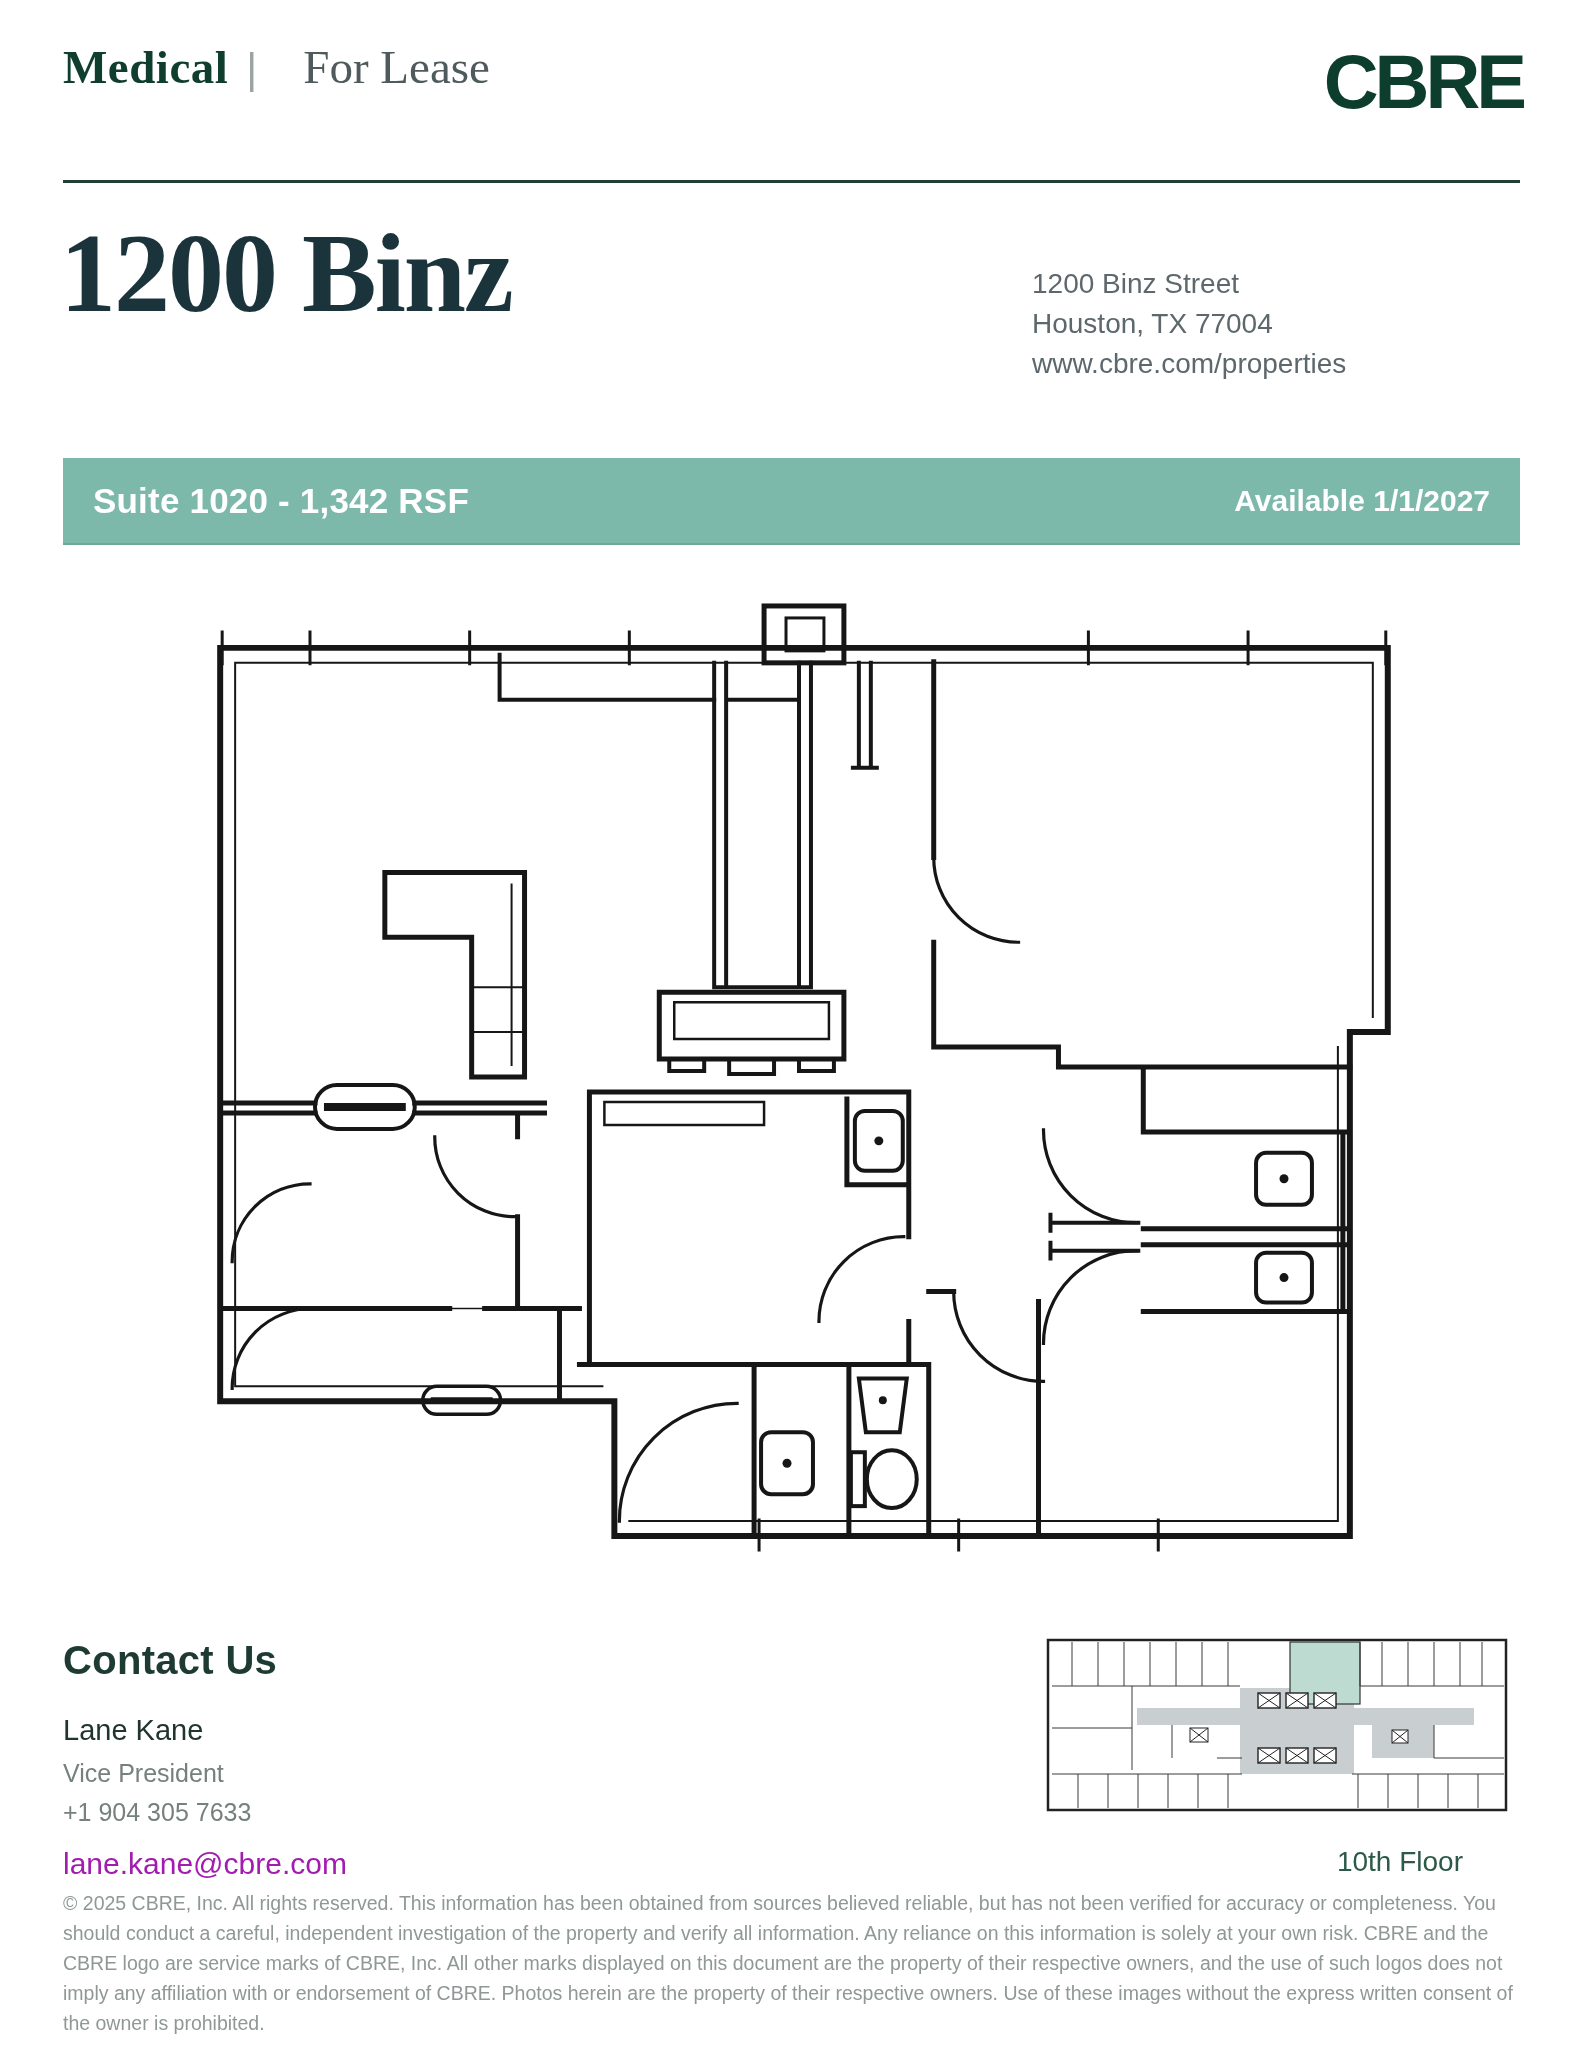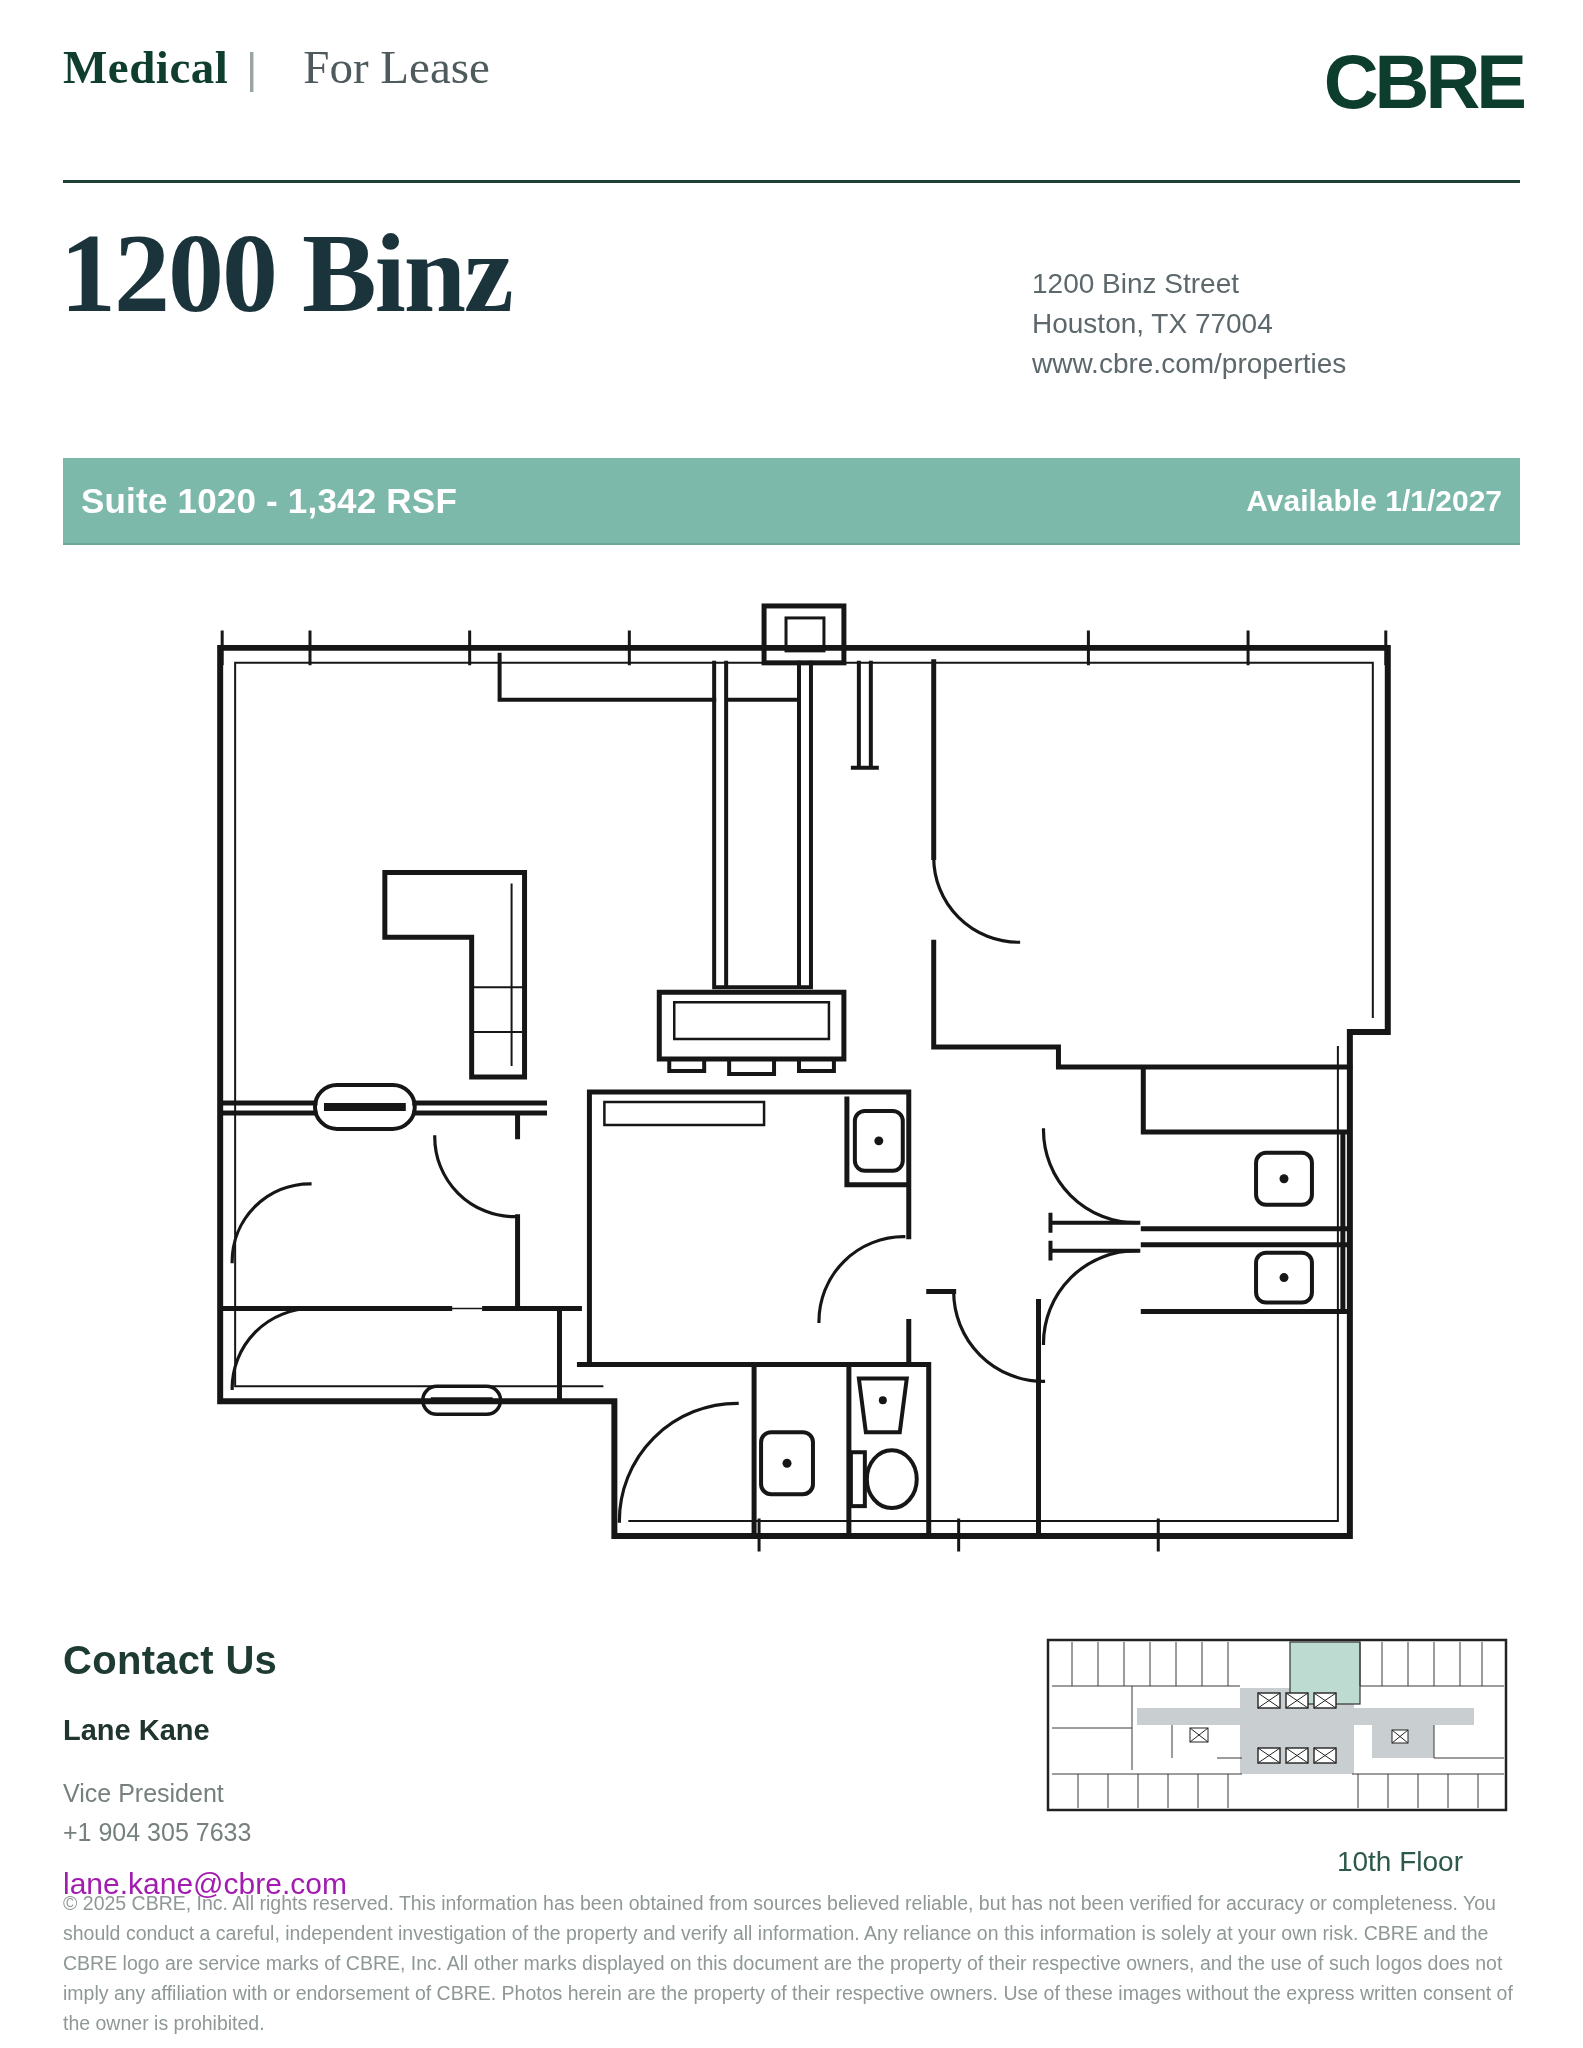--- a/index.html
+++ b/index.html
@@ -13,34 +13,34 @@
   .hdr-status { font-size:47px; font-weight:400; color:#4e5a5c;margin-left:28px; }
   .brand { position:absolute; top:38px; right:60px; font-size:76px; font-weight:800; letter-spacing:-4px; color:#0d3d2c; font-family:"Liberation Sans", sans-serif; }
   .rule { position:absolute; top:180px; left:63px; right:63px; height:3px; background:#203f35; }
 
   
   .title { position:absolute; top:206px; left:60px; font-family:"Liberation Serif", serif; font-size:112px; font-weight:700; color:#1b333b; letter-spacing:-2px; line-height:1.2; }
   .addr { position:absolute; top:264px; left:1032px; font-size:28px; line-height:40px; color:#5d686c; }
   .addr .site { color:#5d686c; text-decoration:none; }
 
   
-  .banner { position:absolute; top:458px; left:63px; right:63px; height:87px; background:#7cb9ab; display:flex; align-items:center; justify-content:space-between; padding:0 18px; border-bottom:2px solid #6fa897; }
+  .banner { position:absolute; top:458px; left:63px; right:63px; height:87px; background:#7cb9ab; display:flex; align-items:center; justify-content:space-between; padding:0 30px; border-bottom:2px solid #6fa897; }
   .banner .suite { color:#ffffff; font-size:35px; font-weight:600; letter-spacing:0.2px; }
   .banner .avail { color:#ffffff; font-size:30px; font-weight:600; }
 
   
   .plan { position:absolute; top:588px; left:158px; width:1272px; height:978px; }
   .plan svg { width:100%; height:100%; }
 
   
   .contact-h { position:absolute; top:1638px; left:63px; font-size:40px; font-weight:700; color:#1e3b33; letter-spacing:0.3px; }
   .agent { position:absolute; top:1714px; width:270px; }
   .agent.a0 { left:63px; }
   .agent.a1 { left:347px; width:320px; }
-  .agent .nm { font-size:29px; font-weight:700; color:#21352f; margin-bottom:30px; }
+  .agent .nm { font-size:29px; font-weight:400; color:#21352f; margin-bottom:10px; }
   .agent .ln { font-size:25px; color:#75807f; margin-bottom:7px; line-height:32px; }
   .agent .em { font-size:30px; color:#a21caf; margin-top:12px; text-decoration:none; display:inline-block;text-align:center; }
 
   
   .keyplan { position:absolute; top:1630px; left:1042px; width:470px; height:195px; }
   .keyplan svg { width:100%; height:100%; }
   .floor-label { position:absolute; top:1846px; left:1042px; width:421px; text-align:right; font-size:28px; color:#2d5948; }
 
   
   .disc { position:absolute; top:1888px; left:63px; right:60px; font-size:19.5px; line-height:30px; color:#8f9897; }

